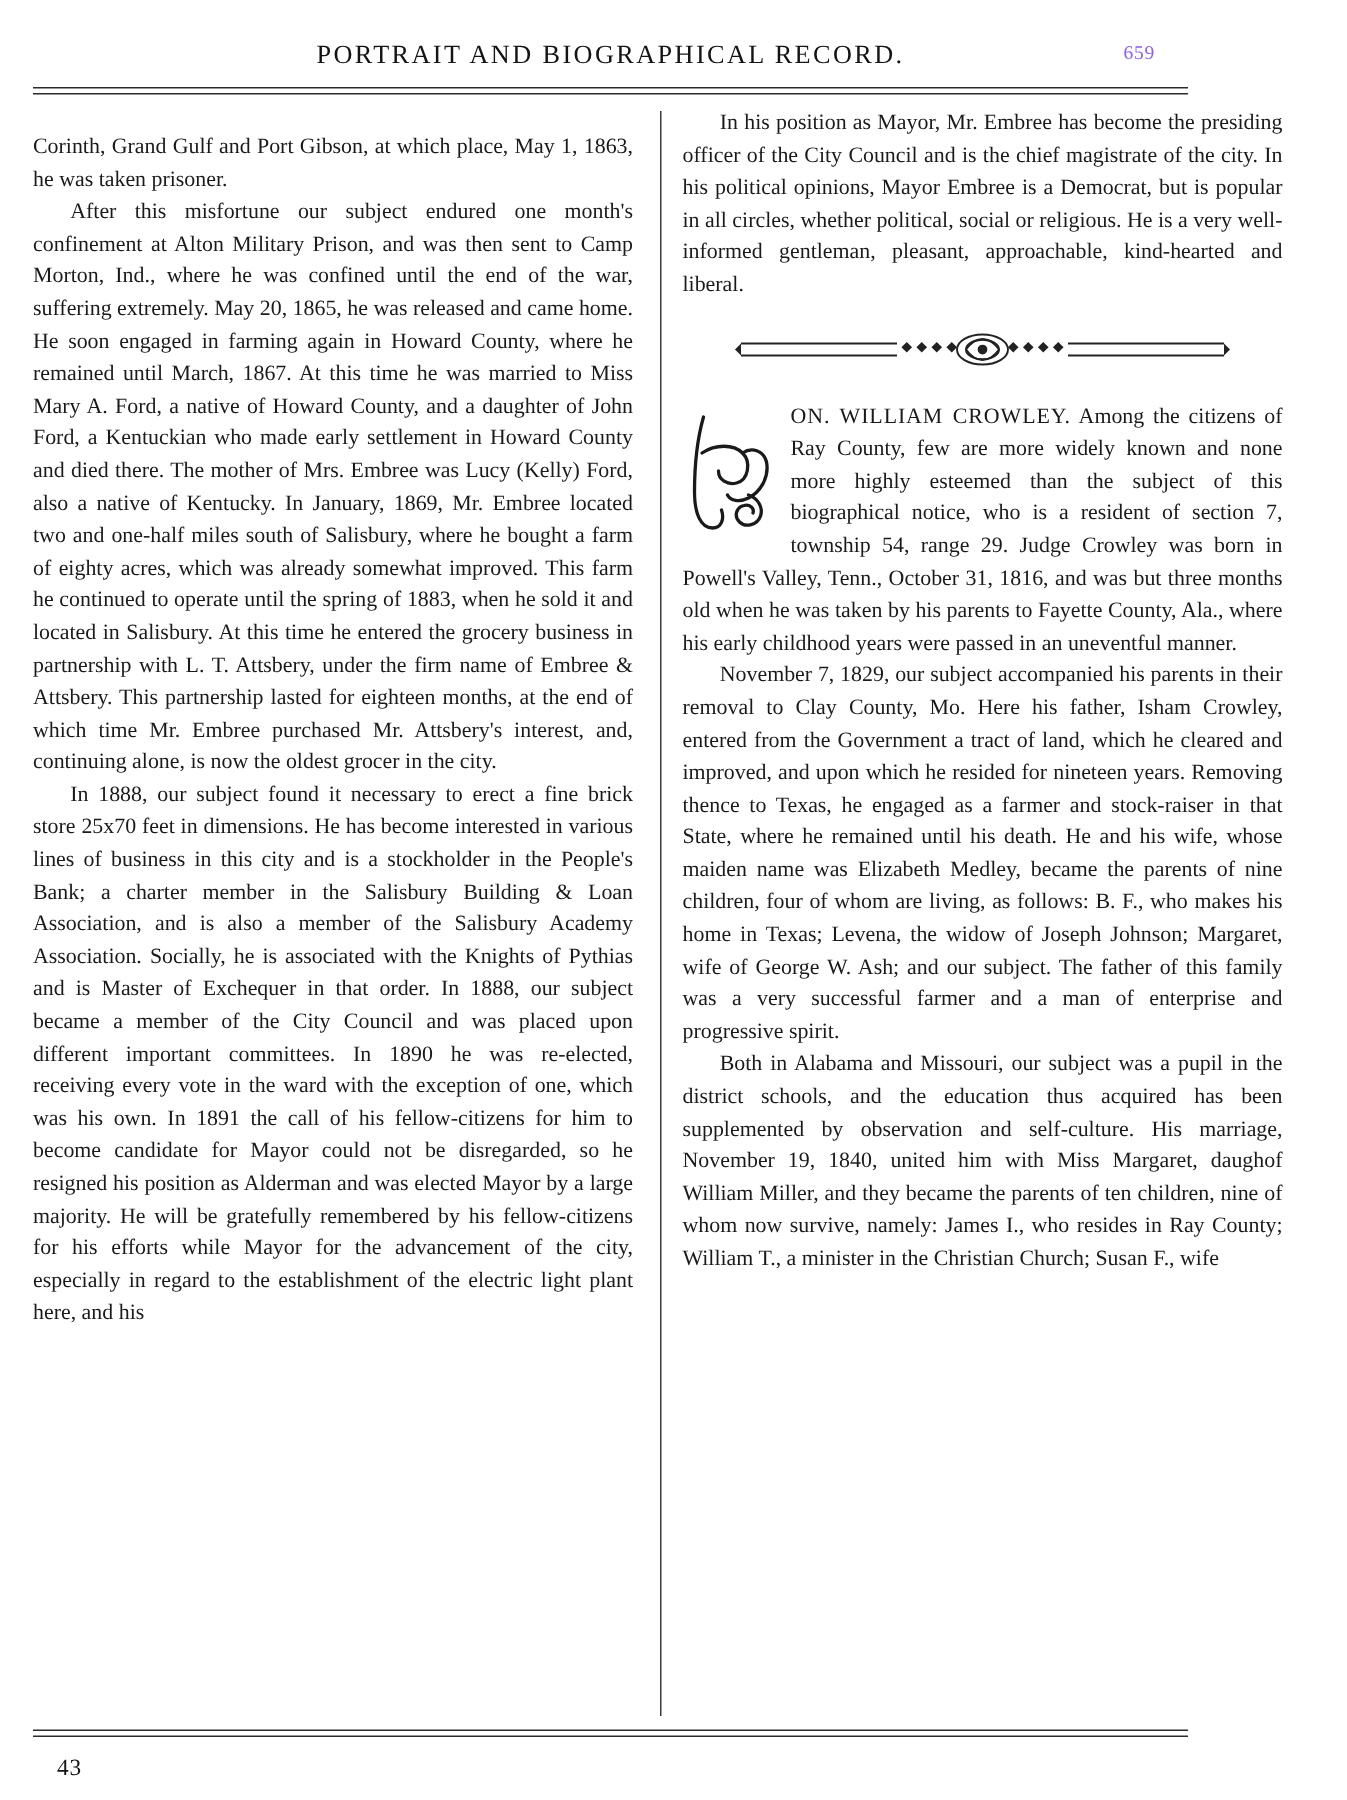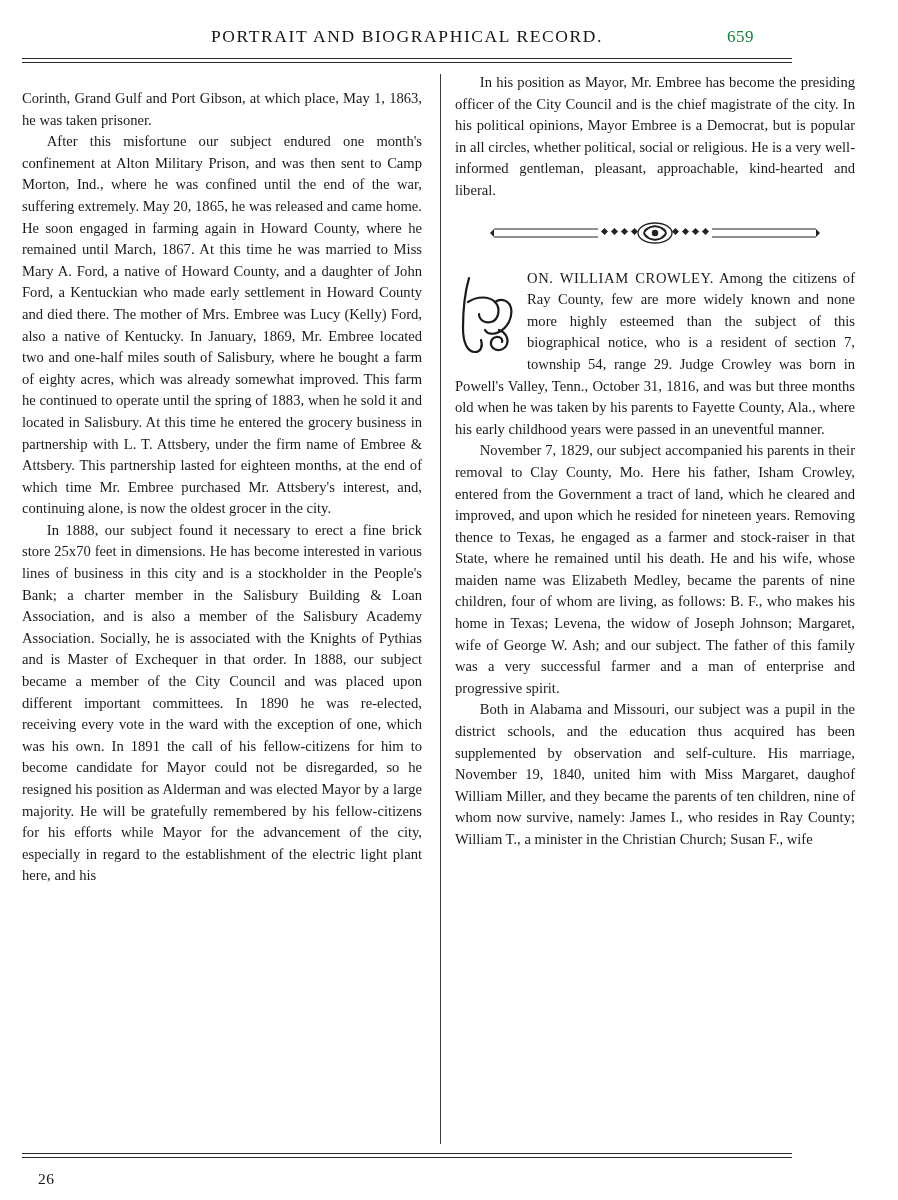--- a/index.html
+++ b/index.html
@@ -36,25 +36,25 @@
     left: 0; right: 0;
     text-align: center;
     font-family: "Liberation Serif", serif;
     font-size: 17.5px;
     letter-spacing: 1.6px;
     color: #141414;
     white-space: nowrap;
   }
   .runhead-folio {
     position: absolute;
-    right: 40px;
+    right: 24px;
     top: 1px;
-    font-size: 17px;
+    font-size: 13px;
     letter-spacing: 0.5px;
-    color: #15803d;
+    color: #8b5cf6;
   }
 
   
   .rule-top {
     position: absolute;
     left: 22px;
     right: 22px;
     top: 58px;
     height: 3px;
     border-top: 1.6px solid #2b2b2b;
@@ -205,14 +205,14 @@
       </span>
       <p class="noindent"><span class="smallcaps">ON. WILLIAM CROWLEY.</span> <span>Among the citizens of Ray County, few are more widely known and none more highly esteemed than the subject of this biographical notice, who is a resident of section  7, township 54, range 29. Judge Crowley was born in Powell's Valley, Tenn., October 31, 1816, and was but three months old when he was taken by his parents to Fayette County, Ala., where his early childhood years were passed in an uneventful manner.</span></p>
     </div>
 
     <p>November 7, 1829, our subject accompanied his parents in their removal to Clay County, Mo. Here his father, Isham Crowley, entered from the Government a tract of land, which he cleared and improved, and upon which he resided for nineteen years.   Removing thence to Texas, he engaged as a farmer and stock-raiser in that State, where he remained until his death.   He and his wife, whose maiden name was Elizabeth Medley, became the parents of nine children, four of whom are living, as follows:  B. F., who makes his home in Texas; Levena, the widow of Joseph Johnson; Margaret, wife of George W. Ash; and our subject.  The father of this family was a very successful farmer and a man of enterprise and progressive spirit.</p>
     <p>Both in Alabama and Missouri, our subject was a pupil in the district schools, and the education thus acquired has been supplemented by observation and self-culture.  His marriage, November 19, 1840, united him with Miss Margaret, daughof William Miller, and they became the parents of ten children, nine of whom now survive, namely: James I., who resides in Ray County; William T., a minister in the Christian Church; Susan F., wife</p>
   </div>
 
   <div class="rule-bottom"></div>
 
-  <div class="signature">26</div>
+  <div class="signature">43</div>
 </div>
 
 </body></html>

